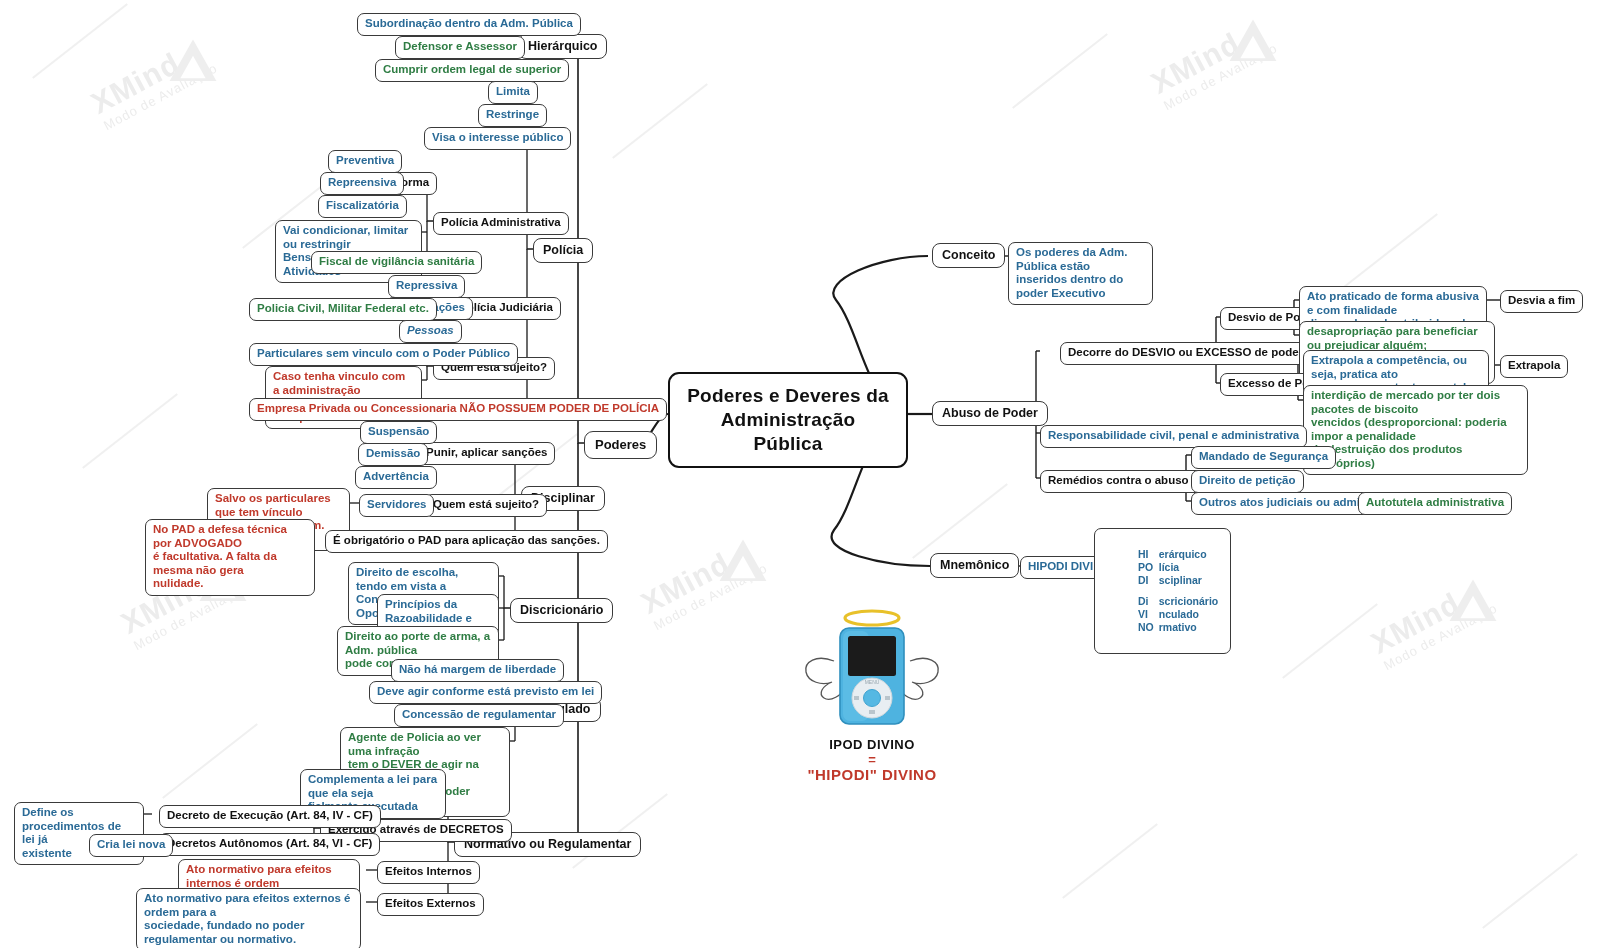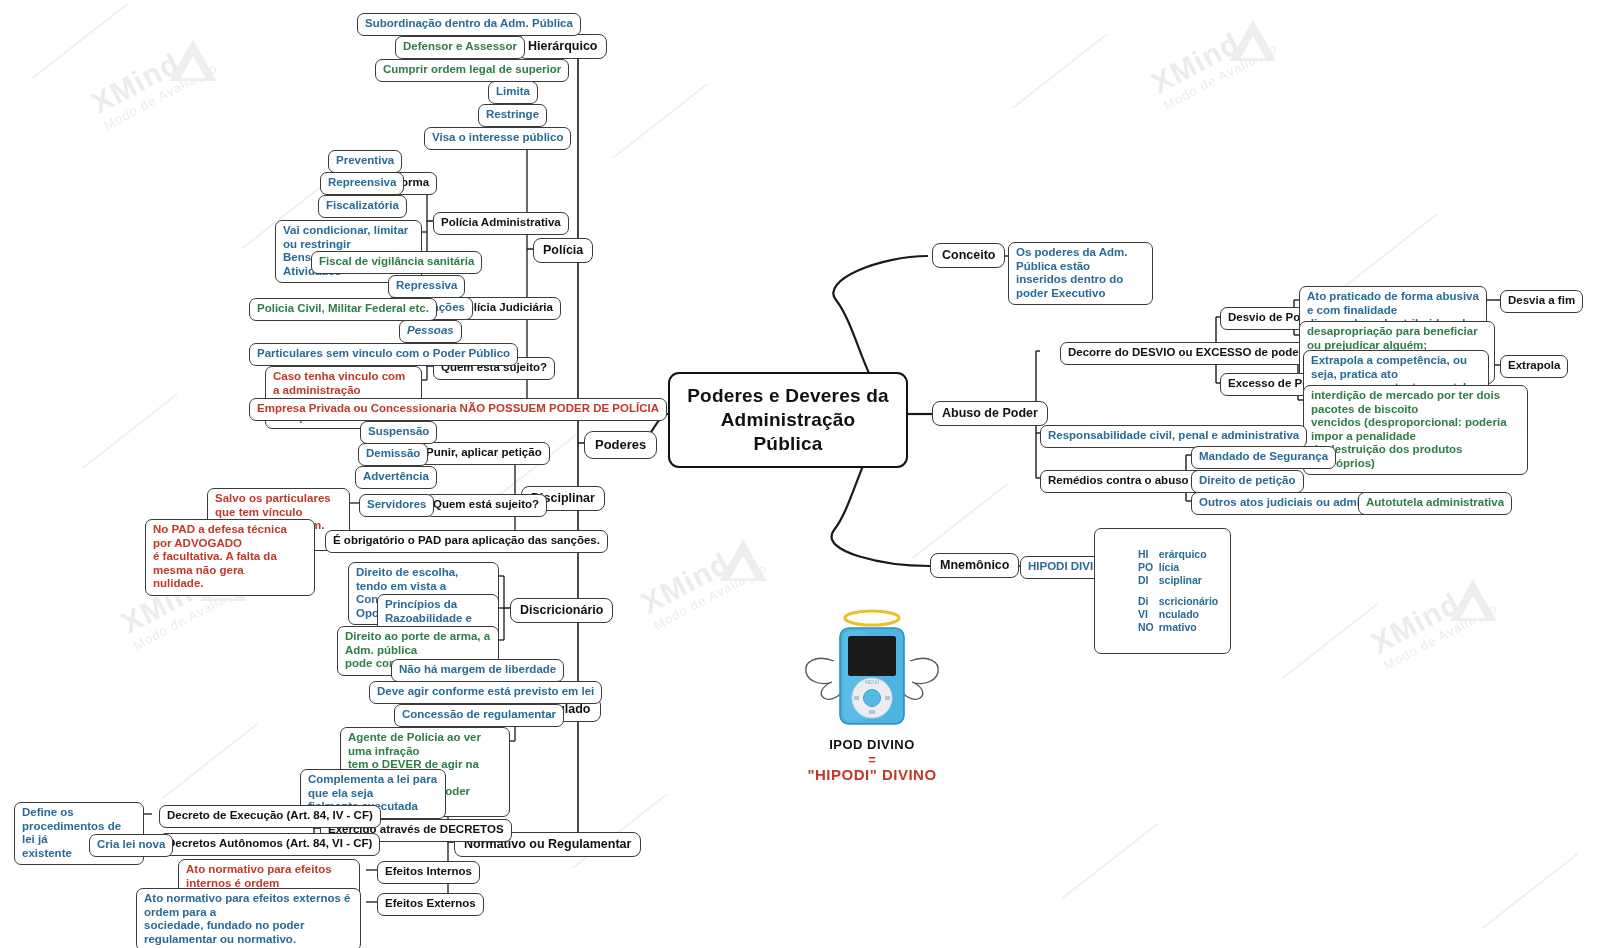--- a/index.html
+++ b/index.html
@@ -377,21 +377,21 @@
   <div class="node c-green" style="left:249px;top:298px;">Policia Civil, Militar Federal etc.</div>
   <div class="node c-blue" style="left:399px;top:320px;font-style:italic;">Pessoas</div>
 
   <div class="node c-dark" style="left:433px;top:357px;">Quem está sujeito?</div>
   <div class="node c-blue" style="left:249px;top:343px;">Particulares sem vinculo com o Poder Público</div>
   <div class="node c-red" style="left:265px;top:366px;width:157px;">Caso tenha vinculo com a administração
 pública será o poder disciplinar</div>
   <div class="node c-red" style="left:249px;top:398px;">Empresa Privada ou Concessionaria NÃO POSSUEM PODER DE POLÍCIA</div>
 
   <div class="node main" style="left:521px;top:486px;">Disciplinar</div>
-  <div class="node c-dark" style="left:418px;top:442px;">Punir, aplicar petição</div>
+  <div class="node c-dark" style="left:418px;top:442px;">Punir, aplicar sanções</div>
   <div class="node c-blue" style="left:360px;top:421px;">Suspensão</div>
   <div class="node c-blue" style="left:358px;top:443px;">Demissão</div>
   <div class="node c-blue" style="left:355px;top:466px;">Advertência</div>
 
   <div class="node c-dark" style="left:425px;top:494px;">Quem está sujeito?</div>
   <div class="node c-blue" style="left:359px;top:494px;">Servidores</div>
   <div class="node c-red" style="left:207px;top:488px;width:143px;">Salvo os particulares que tem vínculo
 jurídico com a Adm. Pública</div>
 
   <div class="node c-dark" style="left:325px;top:530px;">É obrigatório o PAD para aplicação das sanções.</div>

